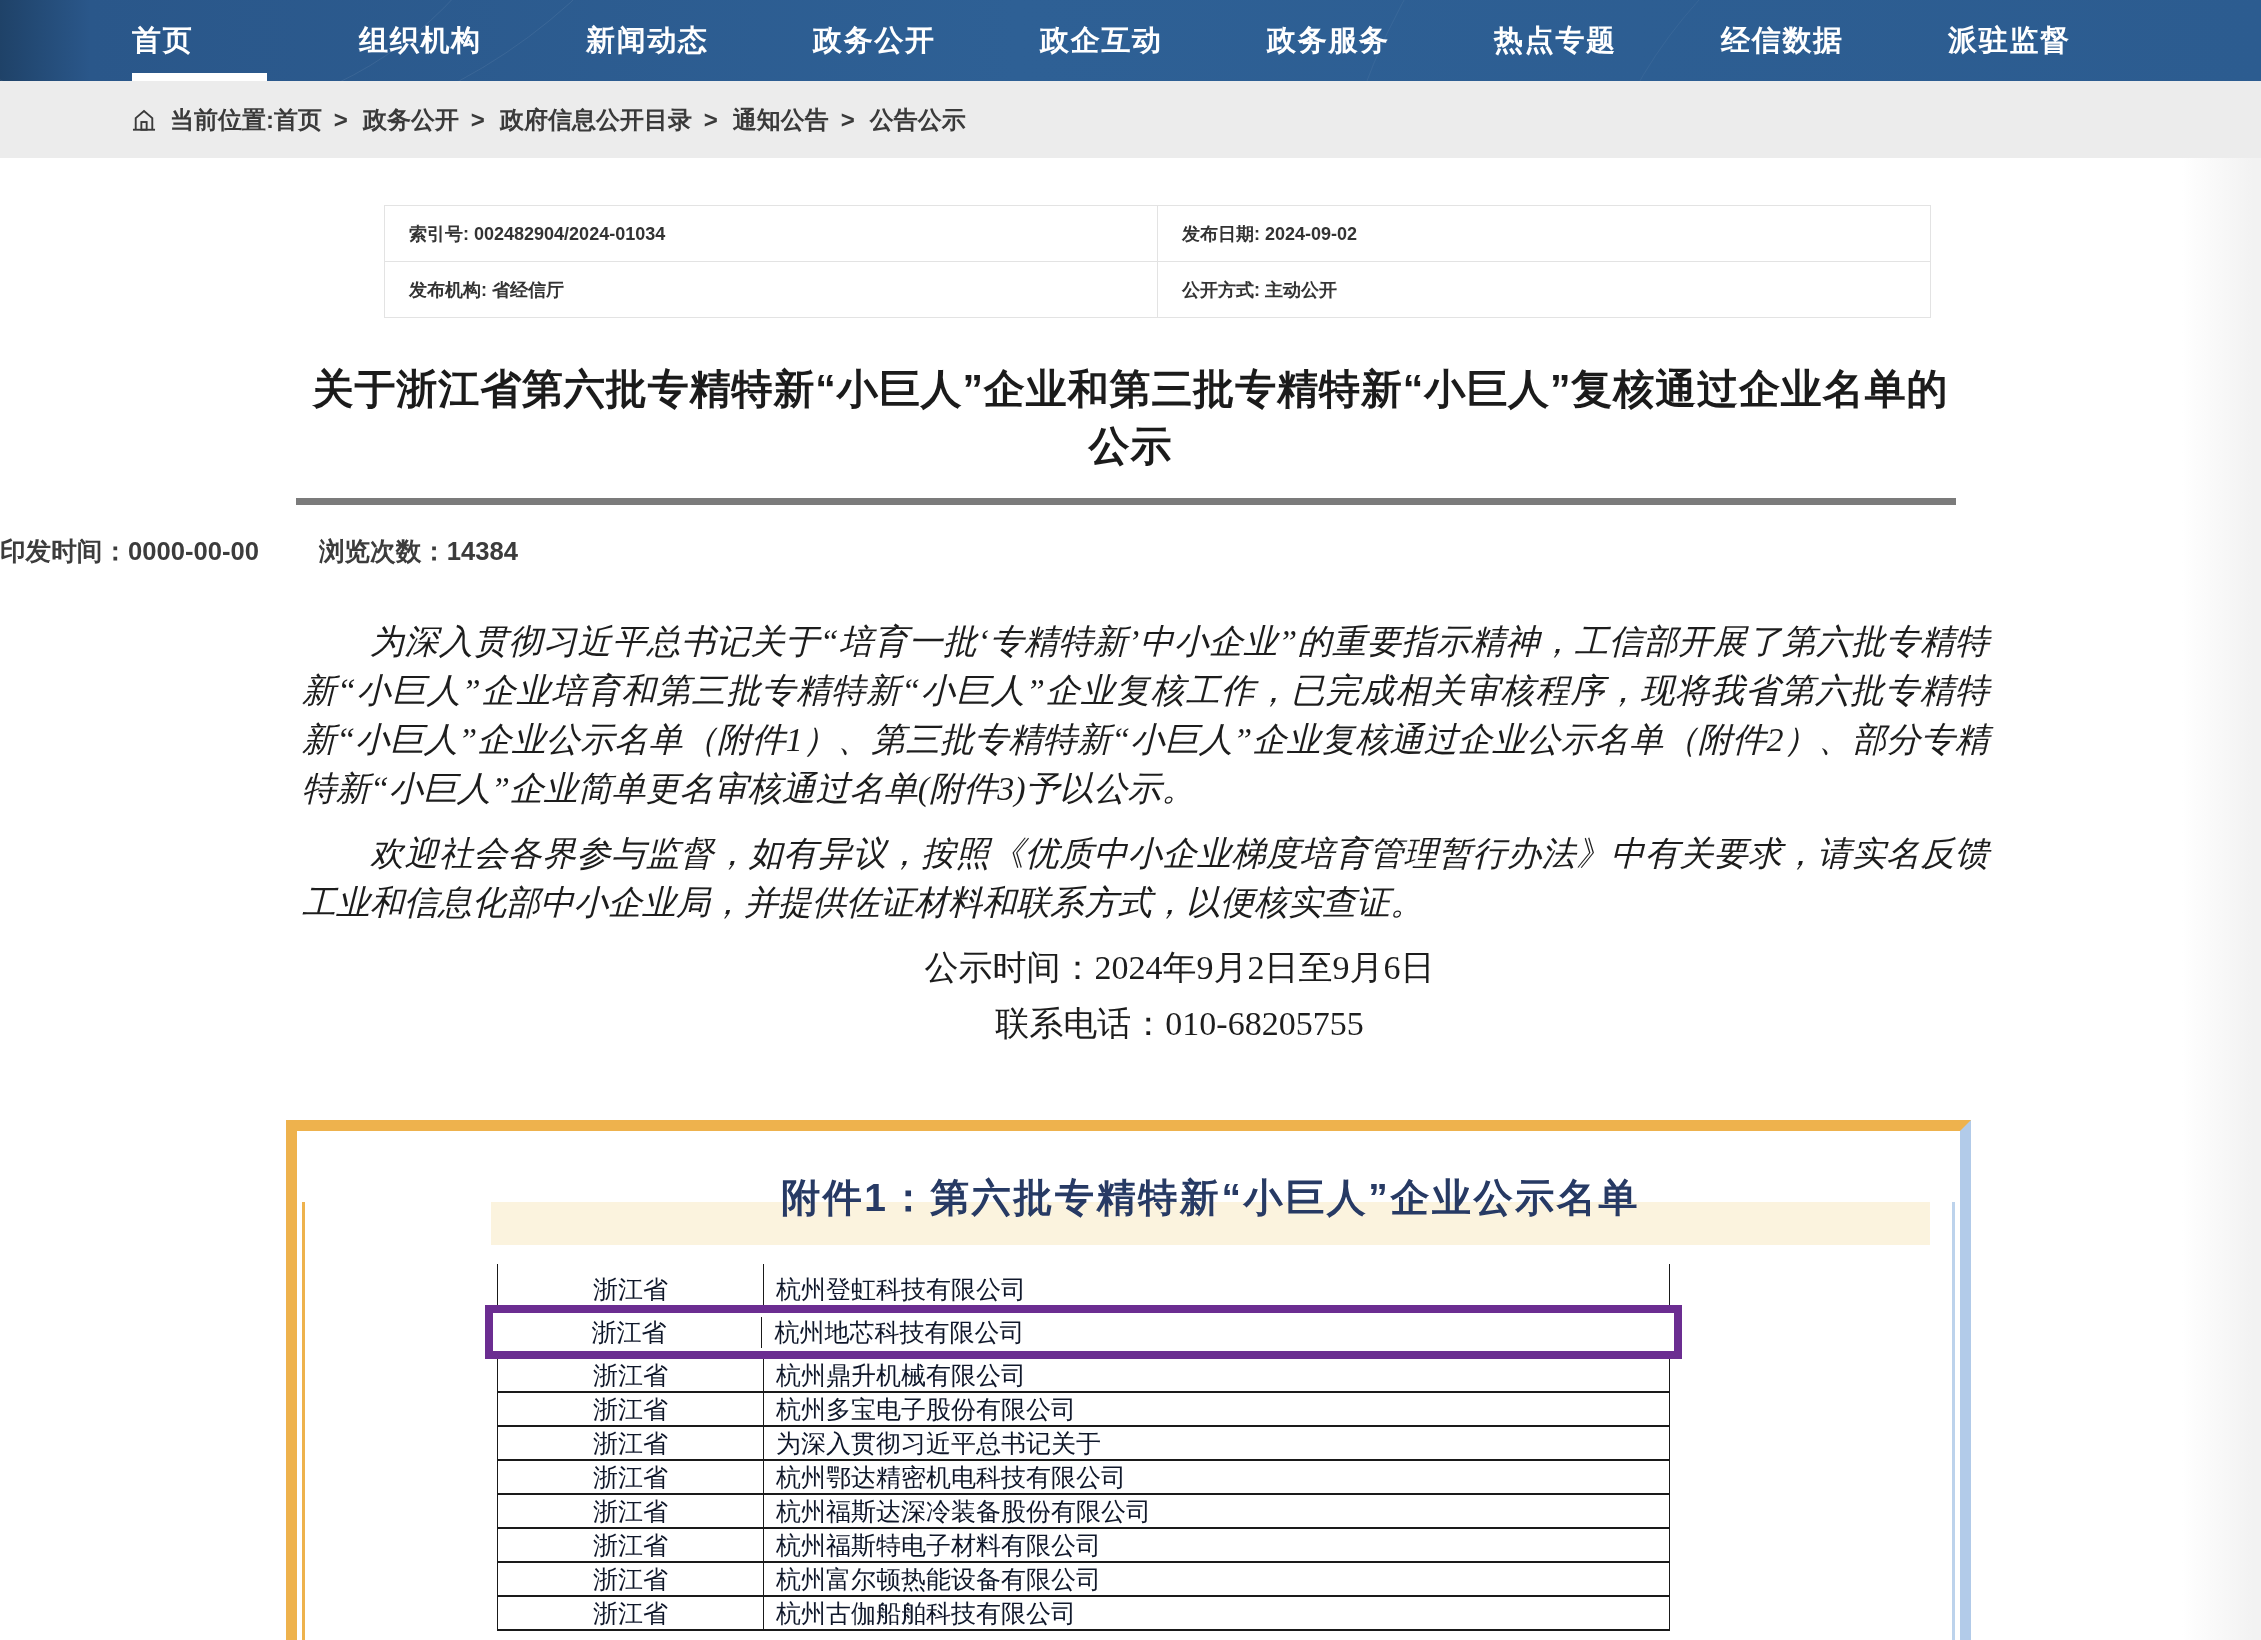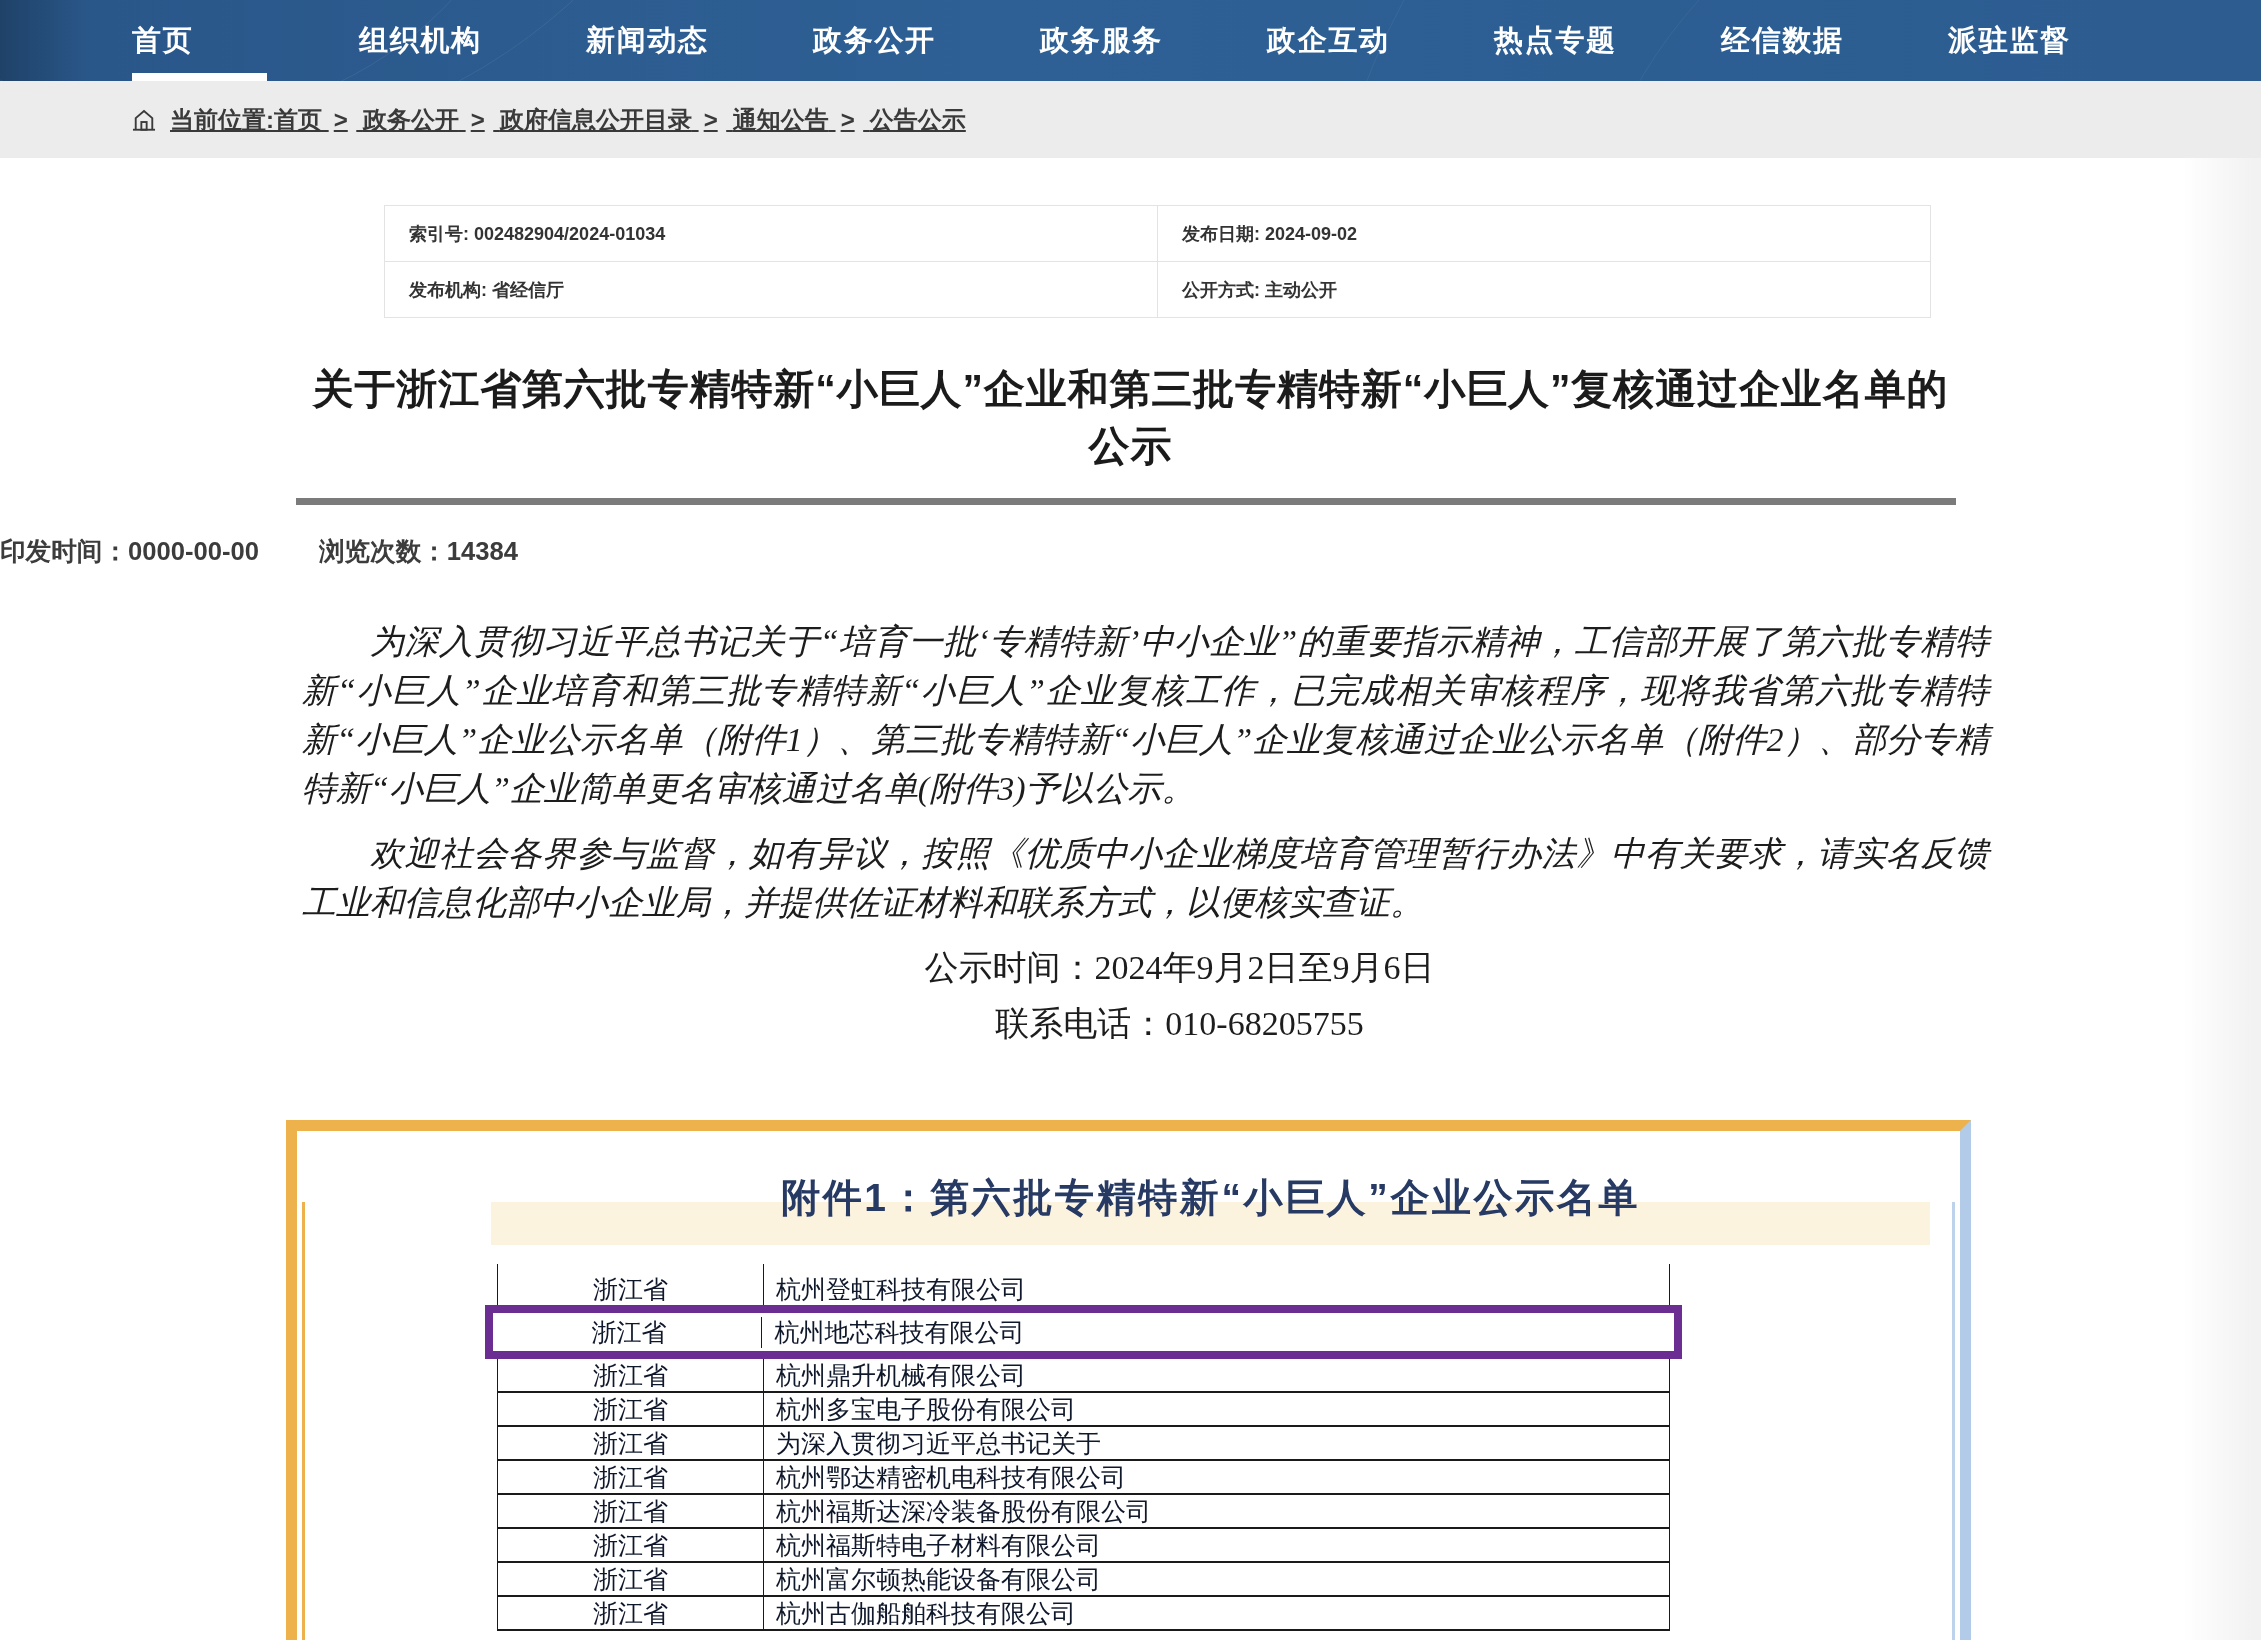--- a/index.html
+++ b/index.html
@@ -18,21 +18,21 @@
   .ring.r3{width:939px;height:939px;right:-256px;top:-154px;border-color:rgba(255,255,255,.05);}
   .ring.r4{width:1365px;height:1365px;right:-427px;top:-358px;border-color:rgba(255,255,255,.05);}
   .nav-items{display:flex;height:100%;padding-left:132px;position:relative;}
   .nav-item{width:227px;position:relative;display:flex;align-items:center;cursor:pointer;}
   .nav-label{color:#ffffff;font-size:29px;font-weight:700;letter-spacing:1.7px;}
   .nav-underline{display:none;position:absolute;left:0;bottom:0;width:135px;height:7.7px;background:#ffffff;}
   .nav-item.active .nav-underline{display:block;}
   
   .breadcrumb{
     height:77px;background:#ececec;display:flex;align-items:center;
-    padding-left:130px;font-size:24px;font-weight:700;color:#3a3a3a;text-decoration:underline;
+    padding-left:130px;font-size:24px;font-weight:700;color:#3a3a3a;
   }
   .home-icon{display:inline-flex;margin-right:12px;}
   .home-icon svg{width:28px;height:26.5px;}
   .crumb-sep{margin:0 8.5px 0 5.1px;font-weight:700;color:#3a3a3a;}
   .crumb-link{color:#3a3a3a;text-decoration:none;cursor:pointer;}
   
   .info-table{border-collapse:collapse;margin:47px 0 0 384px;}
   .info-table td{
     width:747px;height:53px;border:0.9px solid #e3e3e3;padding-left:24px;
     font-size:18px;font-weight:700;color:#333333;
@@ -112,25 +112,25 @@
   </div>
       <div class="nav-item">
     <span class="nav-label">新闻动态</span>
 
   </div>
       <div class="nav-item">
     <span class="nav-label">政务公开</span>
 
   </div>
       <div class="nav-item">
+    <span class="nav-label">政企互动</span>
+
+  </div>
+      <div class="nav-item">
     <span class="nav-label">政务服务</span>
-
-  </div>
-      <div class="nav-item">
-    <span class="nav-label">政企互动</span>
 
   </div>
       <div class="nav-item">
     <span class="nav-label">热点专题</span>
 
   </div>
       <div class="nav-item">
     <span class="nav-label">经信数据</span>
 
   </div>

